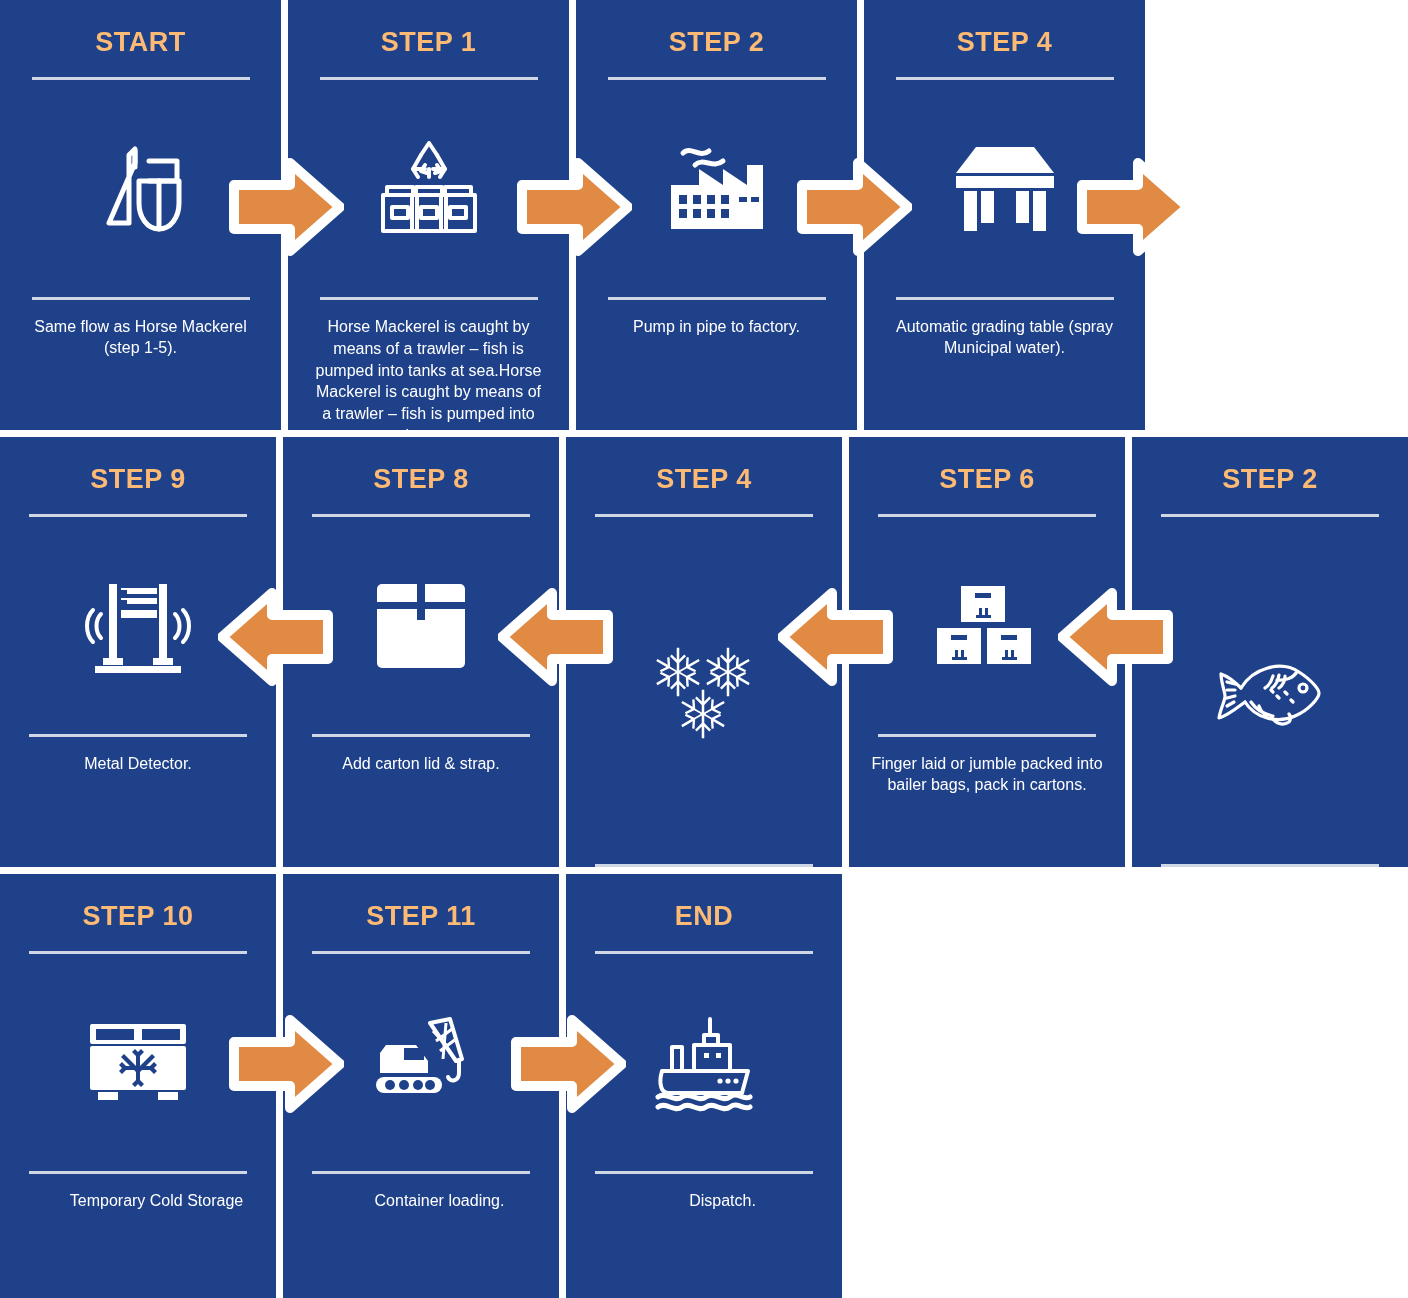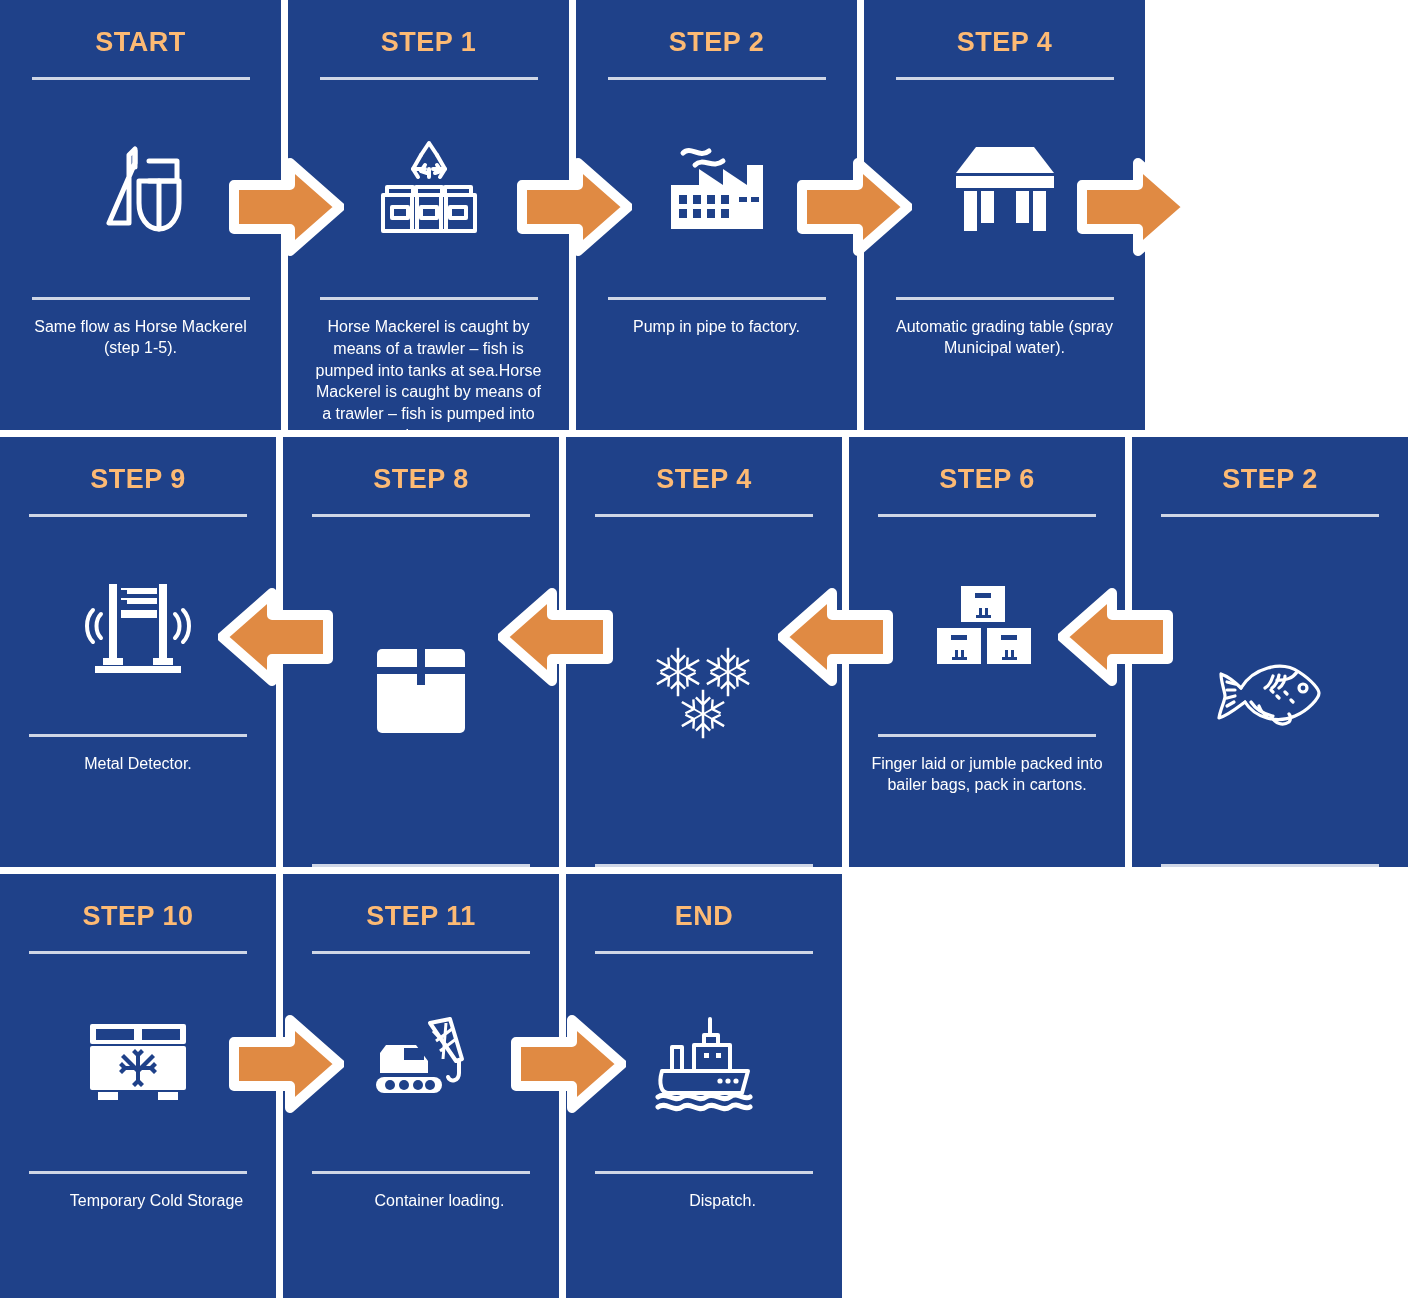--- a/index.html
+++ b/index.html
@@ -226,20 +226,23 @@
       <div class="cell-title">STEP 8</div>
       <div class="rule"></div>
       <div class="icon-area">
         <svg width="92" height="92" viewBox="0 0 92 92" fill="#ffffff">
           <rect x="2" y="4" width="88" height="84" rx="5"></rect>
           <rect x="0" y="22" width="92" height="7" fill="#1F4189"></rect>
           <rect x="42" y="4" width="8" height="36" fill="#1F4189"></rect>
         </svg>
       </div>
       <div class="rule-bottom"></div>
+      <div class="desc-slot">
+        <div class="cell-desc">Add carton lid &amp; strap.</div>
+      </div>
     </div>
 
     <div class="cell">
       <div class="cell-title">STEP 4</div>
       <div class="rule"></div>
       <div class="icon-area">
         <svg width="110" height="96" viewBox="0 0 110 96" fill="#ffffff">
           <g transform="translate(8,4) scale(0.42)">
             <path d="M47 2 h6 v28 l12-12 4 4 -16 16 v18 l15.6-9 1.6-22.4 5.6 .4 -1.2 17.4 24.2-14 3 5.2 -24.2 14 15.6 7.8 -2.6 5 -19.8-9.8 -15.6 9 15.6 9 19.8-9.8 2.6 5 -15.6 7.8 24.2 14 -3 5.2 -24.2-14 1.2 17.4 -5.6 .4 -1.6-22.4 -15.6-9 v18 l16 16 -4 4 -12-12 v28 h-6 v-28 l-12 12 -4-4 16-16 v-18 l-15.6 9 -1.6 22.4 -5.6-.4 1.2-17.4 -24.2 14 -3-5.2 24.2-14 -15.6-7.8 2.6-5 19.8 9.8 15.6-9 -15.6-9 -19.8 9.8 -2.6-5 15.6-7.8 -24.2-14 3-5.2 24.2 14 -1.2-17.4 5.6-.4 1.6 22.4 15.6 9 v-18 l-16-16 4-4 12 12 z"></path>
           </g>

